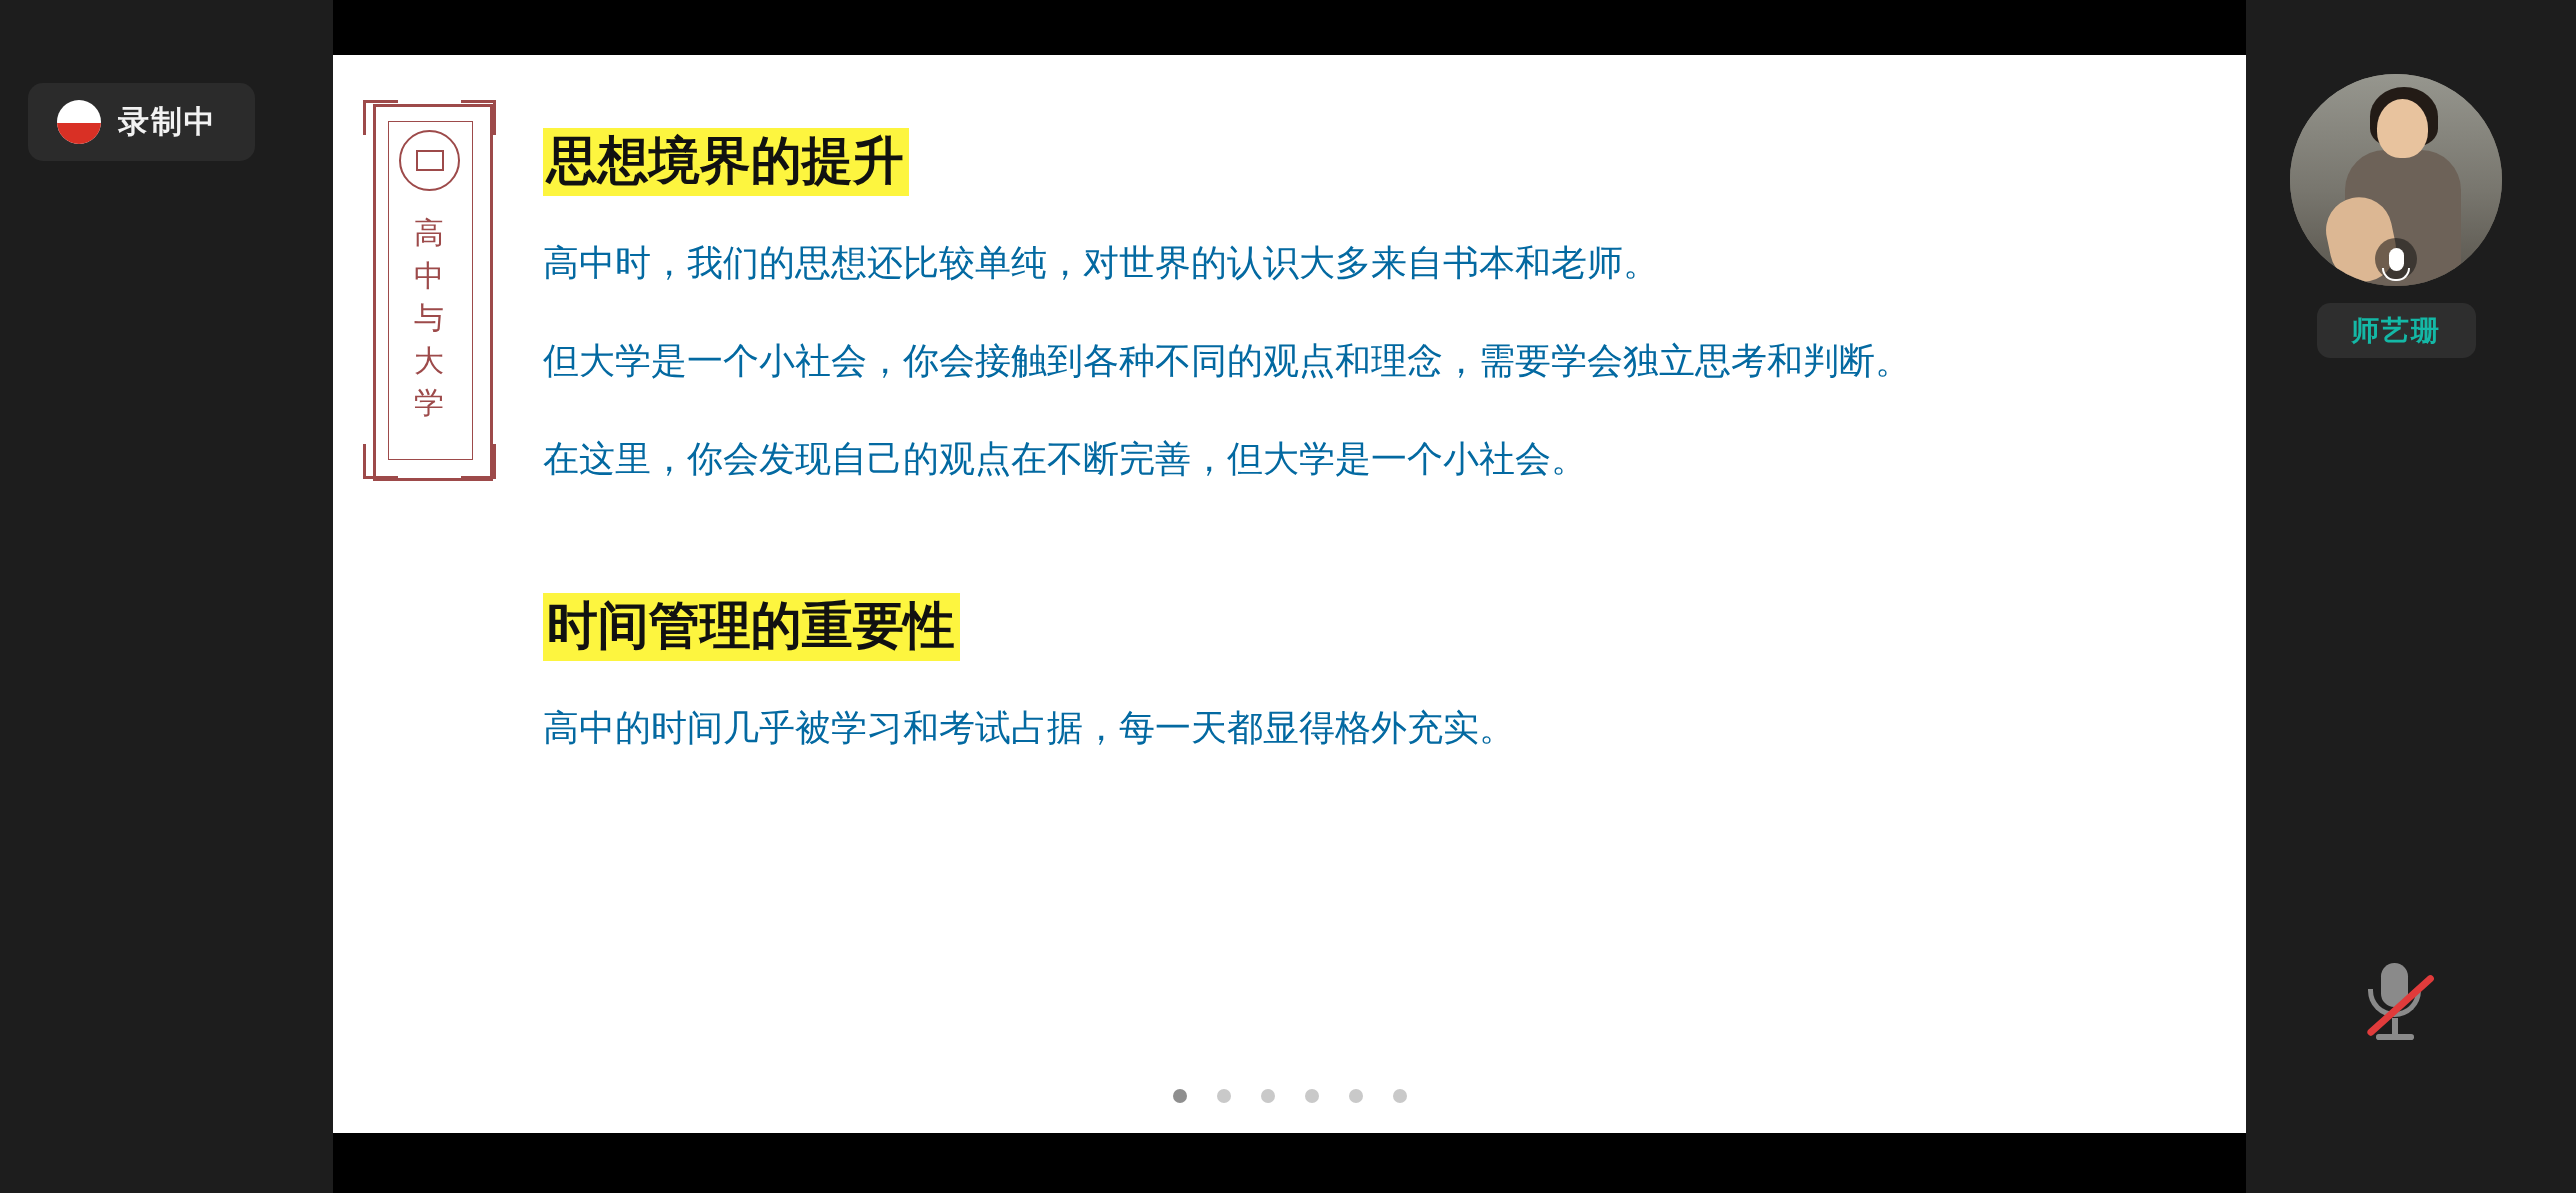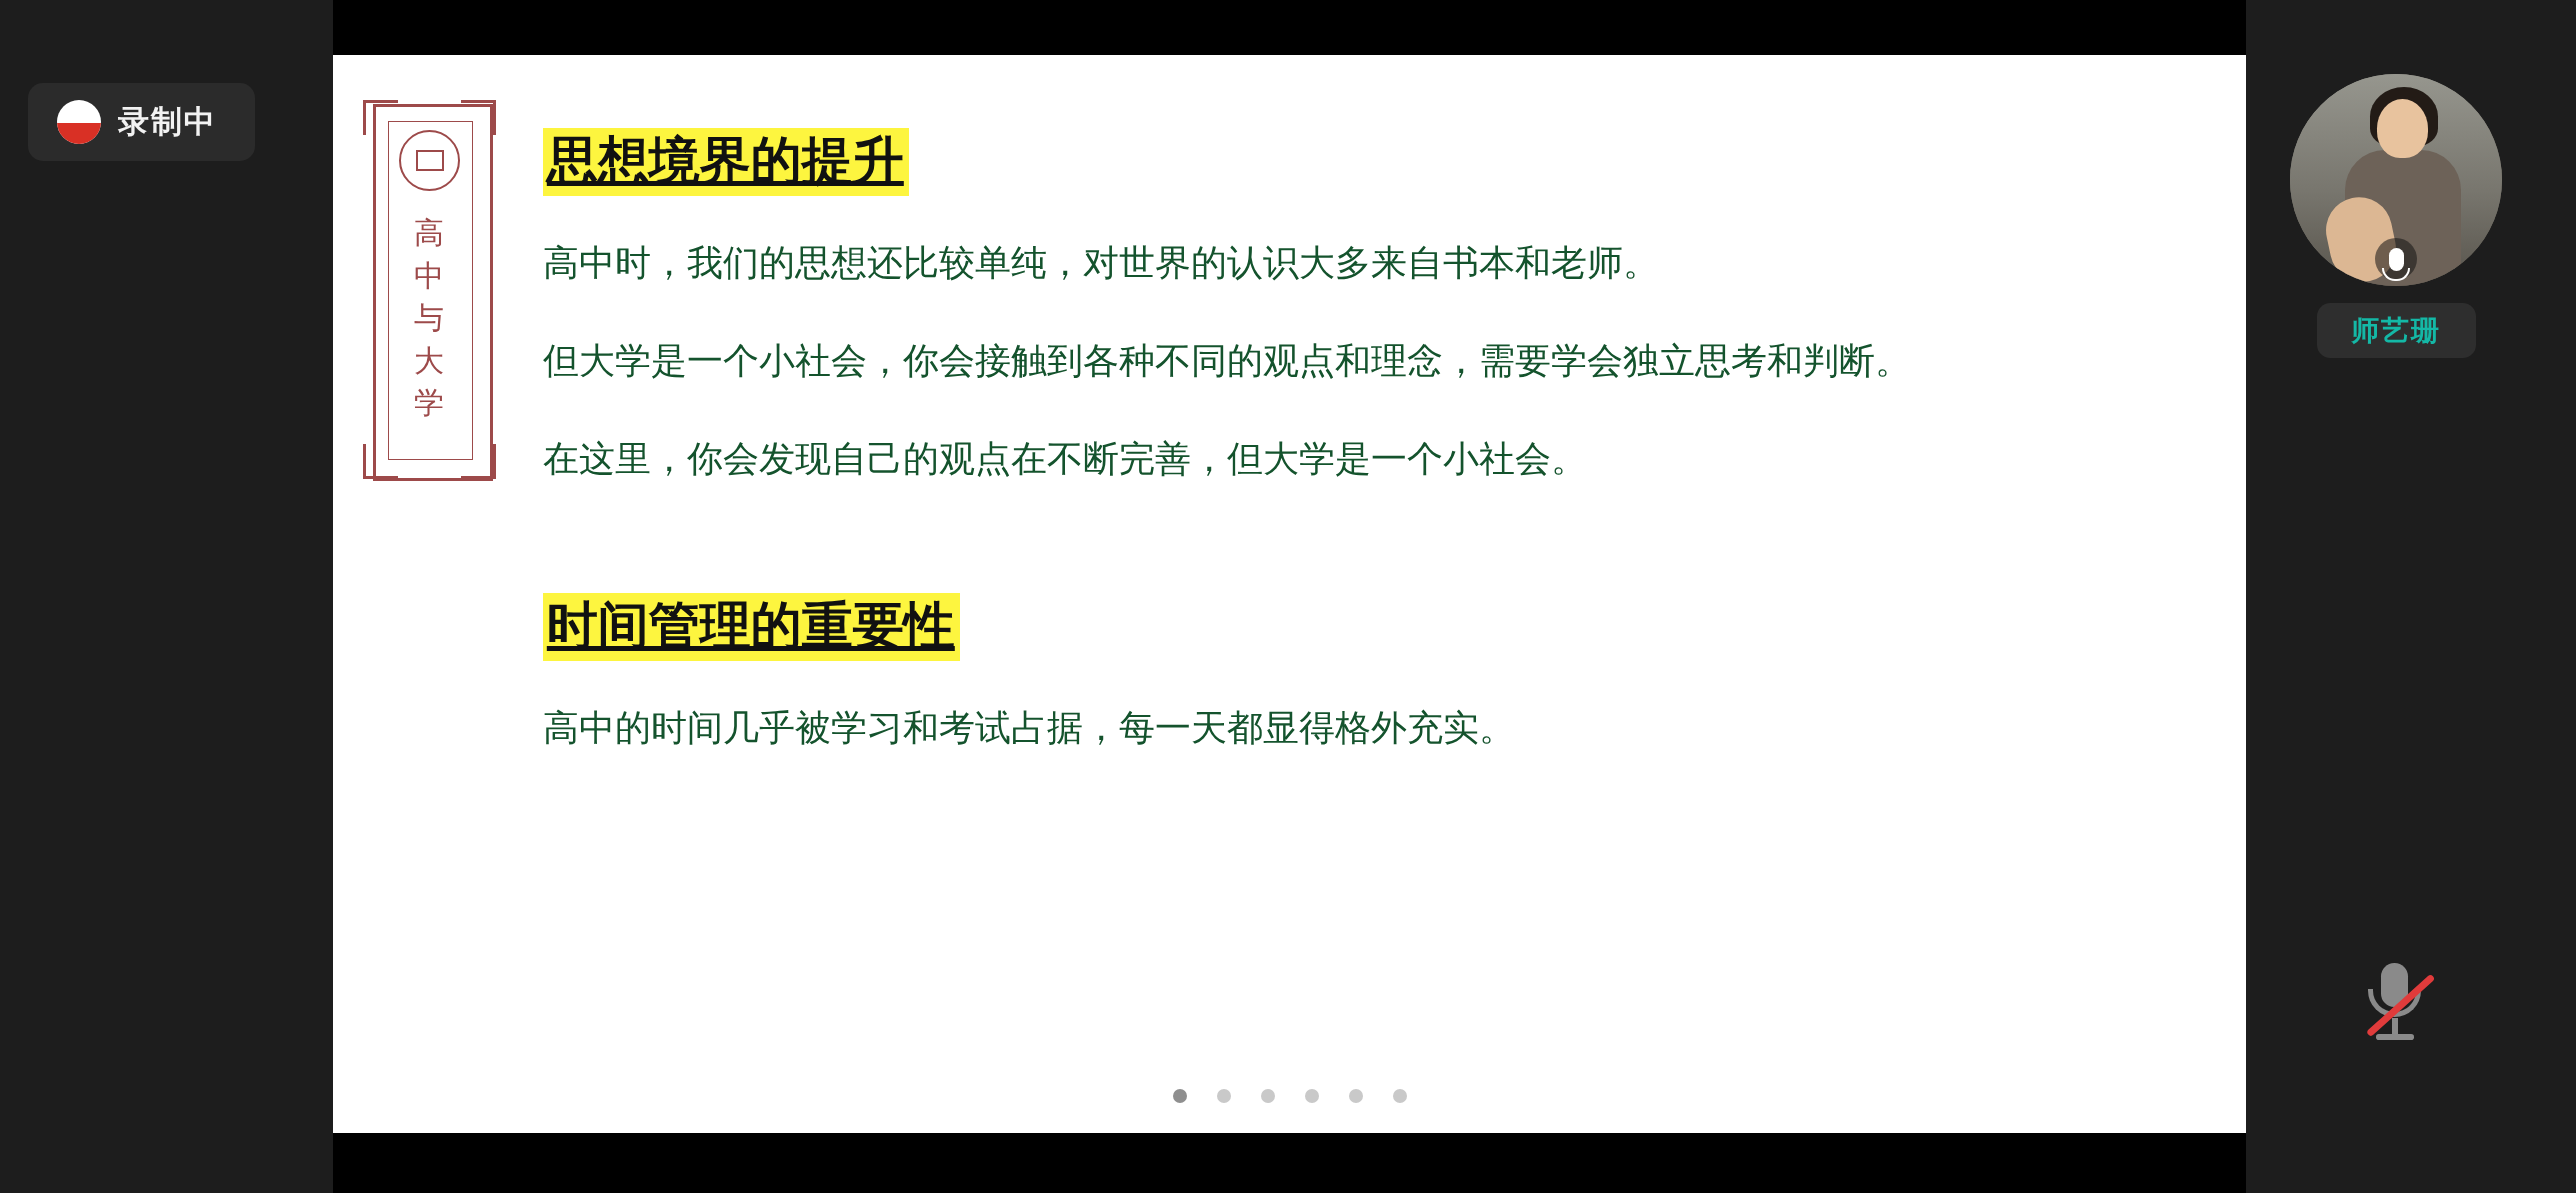--- a/index.html
+++ b/index.html
@@ -155,27 +155,26 @@
     margin: 0;
     font-size: 51px;
     font-weight: 700;
     line-height: 1.25;
     color: #111111;
     font-family: "DejaVu Serif", "Liberation Serif", serif;
   }
   h2.sec-title span.hl {
     background: #fdf53f;
     padding: 1.9px 5.7px 5.7px 3.8px;
-    text-decoration: underline;
   }
   p.para {
     margin: 0;
     font-size: 36px;
     line-height: 1.42;
-    color: #14532d;
+    color: #0369a1;
     font-family: "DejaVu Serif", "Liberation Serif", serif;
   }
   .spacer-after-title { height: 44px; }
   .para-gap { height: 47px; }
   .section-gap { height: 110px; }
 
   
   .dots {
     position: absolute;
     left: 0;

